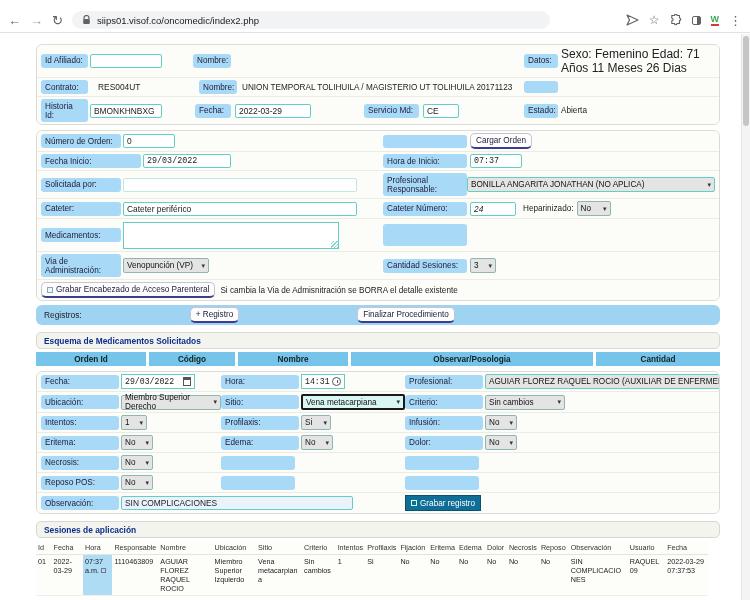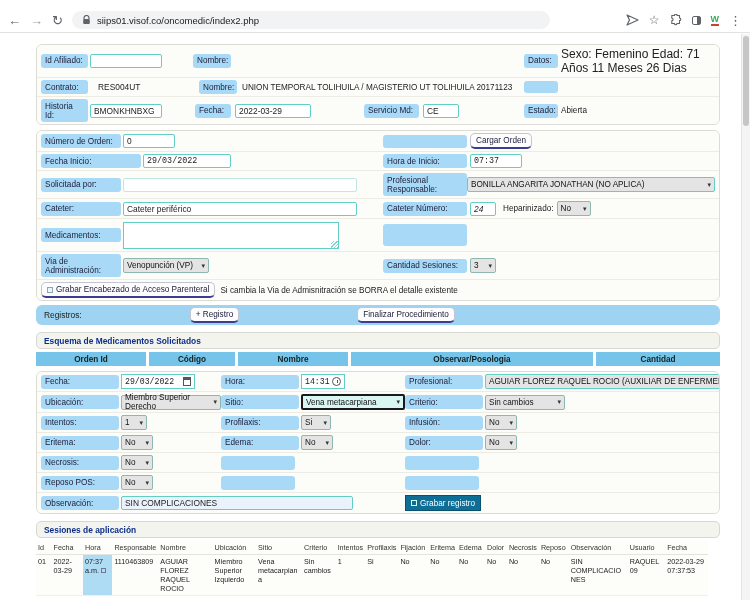--- a/index.html
+++ b/index.html
@@ -144,21 +144,21 @@
         <span>BONILLA ANGARITA JONATHAN (NO APLICA)</span>
         <span class="ar">▾</span>
       </div>
     </div>
   </div>
   <div class="frow">
     <span class="chip" style="width:80px">Cateter:</span>
     <input class="inp" style="width: 234px; margin-left: 2px;" value="Cateter periférico">
     <div class="rgt">
       <span class="chip" style="width:84px">Cateter Número:</span>
-      <input class="inp" style="width: 26px; margin-left: 3px; font-style: italic;" value="24">
+      <input class="inp" style="width: 46px; margin-left: 3px; font-style: italic;" value="24">
       <span style="margin-left:7px;font-size:8.2px">Heparinizado:</span>
       <div class="sel" style="width:34px;margin-left:3px">
         <span>No</span>
         <span class="ar">▾</span>
       </div>
     </div>
   </div>
   <div class="frow" style="align-items:flex-start;padding-top:3px">
     <span class="chip" style="width:80px;margin-top:6px">Medicamentos:</span>
     <div class="ta" style="width:216px;margin-left:2px">

